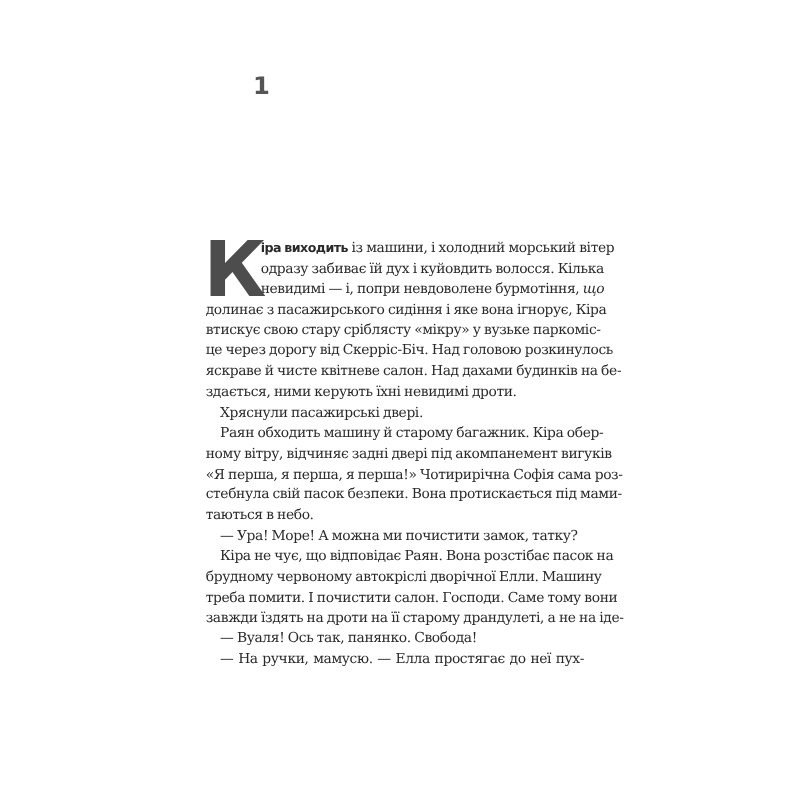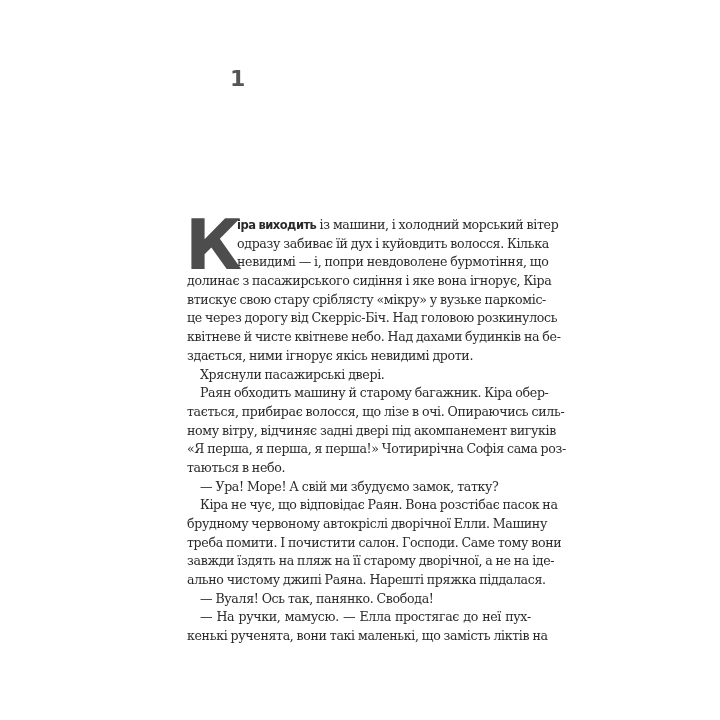--- a/index.html
+++ b/index.html
@@ -69,54 +69,53 @@
       color: #4d4d4d;
       height: 58px;
     }
     .lead-bold {
       font-family: "DejaVu Sans", sans-serif;
       font-weight: bold;
       font-size: 11.5px;
       letter-spacing: -0.5px;
     }
     .ital {
+      font-style: italic;
     }
   </style>
 </head>
 <body>
 
 <div class="page">
   <div class="chapter-number">1</div>
 
   <div class="text-block">
     <span class="drop-cap">К</span>
 
     <span class="line drop-line"><span class="lead-bold">іра виходить</span><span> із машини, і холодний морський вітер</span></span>
     <span class="line drop-line">одразу забиває їй дух і куйовдить волосся. Кілька</span>
     <span class="line drop-line"><span>невидимі — і, попри невдоволене бурмотіння, </span><span class="ital">що</span></span>
     <span class="line">долинає з пасажирського сидіння і яке вона ігнорує, Кіра</span>
     <span class="line">втискує свою стару сріблясту «мікру» у вузьке паркоміс-</span>
     <span class="line">це через дорогу від Скерріс-Біч. Над головою розкинулось</span>
-    <span class="line">квітневе й чисте квітневе небо. Над дахами будинків на бе-</span>
-    <span class="line last">здається, ними ігнорує якісь невидимі дроти.</span>
+    <span class="line">яскраве й чисте квітневе салон. Над дахами будинків на бе-</span>
+    <span class="line last">здається, ними керують їхні невидимі дроти.</span>
 
     <span class="line last indent">Хряснули пасажирські двері.</span>
 
     <span class="line indent">Раян обходить машину й старому багажник. Кіра обер-</span>
-    <span class="line">тається, прибирає волосся, що лізе в очі. Опираючись силь-</span>
     <span class="line">ному вітру, відчиняє задні двері під акомпанемент вигуків</span>
     <span class="line">«Я перша, я перша, я перша!» Чотирирічна Софія сама роз-</span>
+    <span class="line">стебнула свій пасок безпеки. Вона протискається під мами-</span>
     <span class="line last">таються в небо.</span>
 
-    <span class="line last indent">— Ура! Море! А свій ми збудуємо замок, татку?</span>
+    <span class="line last indent">— Ура! Море! А можна ми почистити замок, татку?</span>
 
     <span class="line indent">Кіра не чує, що відповідає Раян. Вона розстібає пасок на</span>
     <span class="line">брудному червоному автокріслі дворічної Елли. Машину</span>
     <span class="line">треба помити. І почистити салон. Господи. Саме тому вони</span>
-    <span class="line">завжди їздять на пляж на її старому дворічної, а не на іде-</span>
-    <span class="line last">ально чистому джипі Раяна. Нарешті пряжка піддалася.</span>
+    <span class="line">завжди їздять на дроти на її старому драндулеті, а не на іде-</span>
 
     <span class="line last indent">— Вуаля! Ось так, панянко. Свобода!</span>
 
     <span class="line indent">— На ручки, мамусю. — Елла простягає до неї пух-</span>
-    <span class="line">кенькі рученята, вони такі маленькі, що замість ліктів на</span>
   </div>
 </div>
 
 </body></html>

